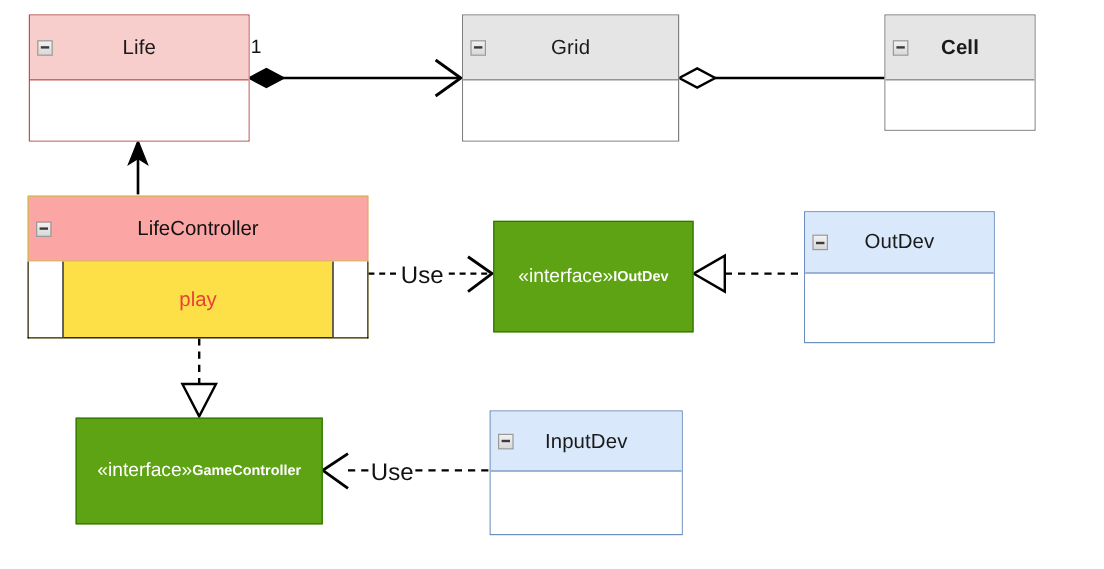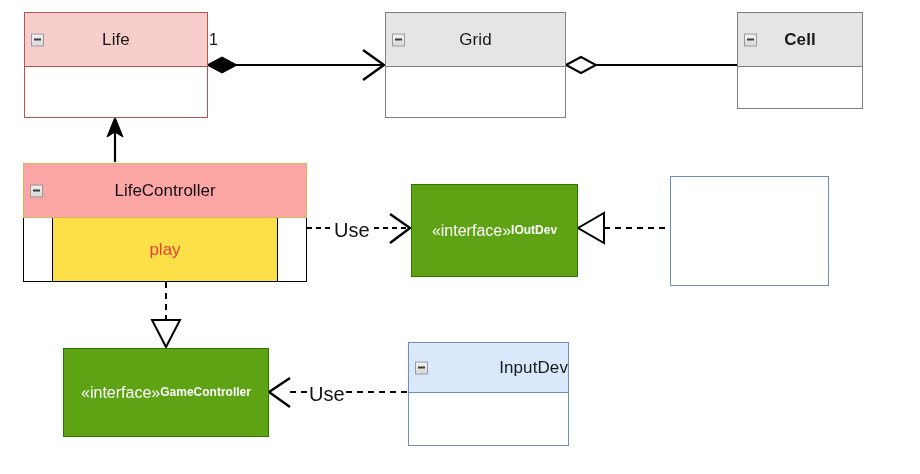--- a/index.html
+++ b/index.html
@@ -279,31 +279,35 @@
   </div>
 
   <div class="edge-label" style="left:333px; top:219px;">Use</div>
 
   <div class="iface-box" style="left:411px; top:184px; width:167px; height:93px;">
     <div class="iface-stereotype">«interface»</div>
     <div class="iface-name">IOutDev</div>
   </div>
 
   <div class="uml-class theme-blue" style="left:670px; top:176px; width:159px; height:110px;">
+    <div class="uml-header" style="height:51px;">
+      <span class="collapse-icon"></span>
+      <span>OutDev</span>
+    </div>
     <div class="uml-body"></div>
   </div>
 
   <div class="iface-box" style="left:63px; top:348px; width:206px; height:89px;">
     <div class="iface-stereotype">«interface»</div>
     <div class="iface-name">GameController</div>
   </div>
 
   <div class="edge-label" style="left:308px; top:383px;">Use</div>
 
   <div class="uml-class theme-blue" style="left:408px; top:342px; width:161px; height:104px;">
-    <div class="uml-header" style="height:50px; justify-content:flex-end; ">
+    <div class="uml-header" style="height:50px; justify-content:center; ">
       <span class="collapse-icon"></span>
       <span>InputDev</span>
     </div>
     <div class="uml-body"></div>
   </div>
 
 </div>
 
 </body></html>

